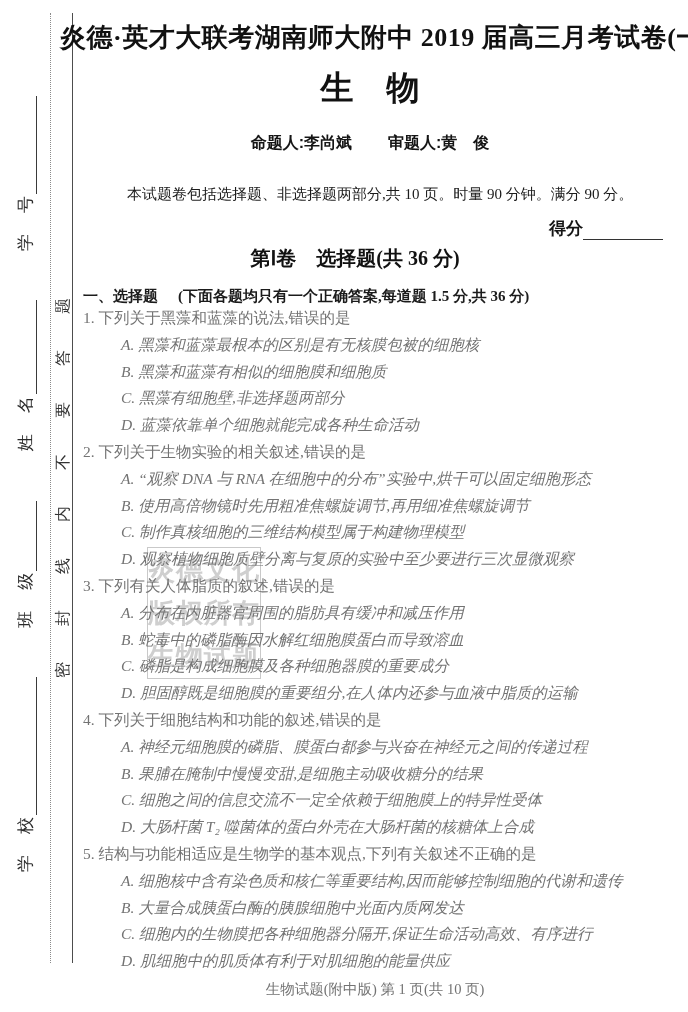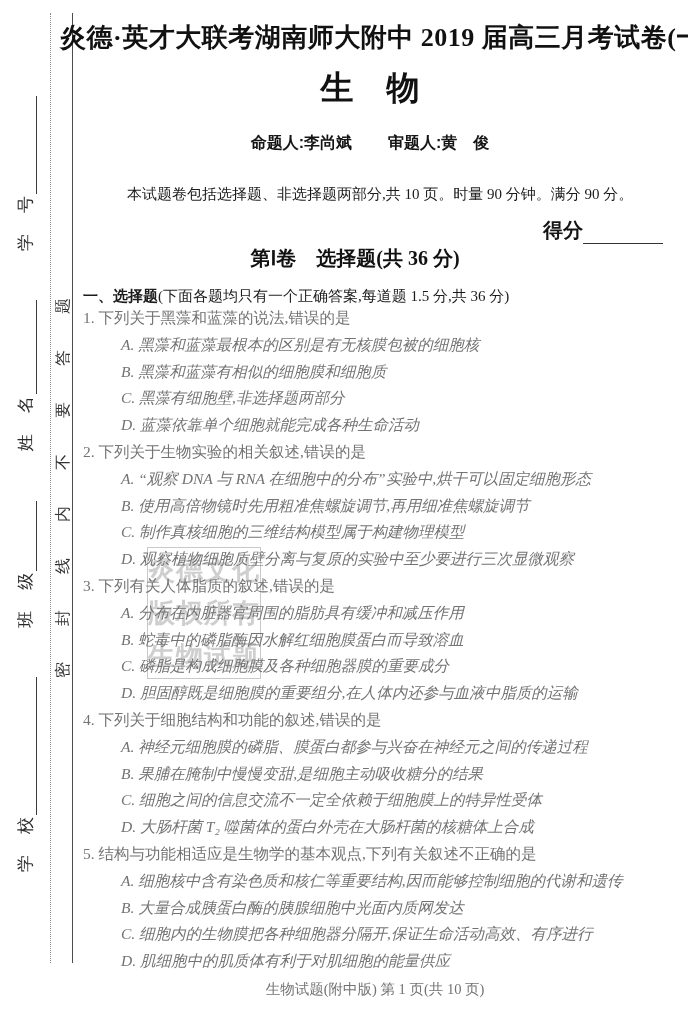--- a/index.html
+++ b/index.html
@@ -69,33 +69,33 @@
   }
   .authors .reviewer { margin-left:36px;text-align:center; }
   .instructions {
     position:absolute; top:185px; left:0; width:760px; text-align:center;
     font-size:15px; color:#1b1b1b; z-index:2;
   }
   .score-box {
     position:absolute; top:217px; right:25px; z-index:2;
     display:flex; align-items:flex-end;
     font-family:"Liberation Sans", sans-serif;
-    font-size:20px; font-weight:bold; color:#151515;
+    font-size:17px; font-weight:bold; color:#151515;
   }
   .score-box .blank { width:80px; height:20px; border-bottom:1px solid #333; }
   .section-title {
     position:absolute; top:245px; left:0; width:710px; text-align:center;
     font-size:20px; font-weight:bold; color:#111; z-index:2;
   }
   .part-line {
     position:absolute; top:287px; left:83px; width:584px;
     font-size:15px; z-index:2; white-space:nowrap;
   }
   .part-line .part-heading { font-weight:bold; }
-  .part-line .part-note { font-weight:normal; }
+  .part-line .part-note { font-weight:bold;padding-left:20px; }
 
   
   .questions {
     position:absolute; top:305px; left:83px; width:586px;
     font-size:15.5px; line-height:26.8px; color:#737373; z-index:1;
   }
   .q .opt { padding-left:38px; white-space:nowrap;font-style:italic; }
   .q .stem { white-space:nowrap; }
 
   

